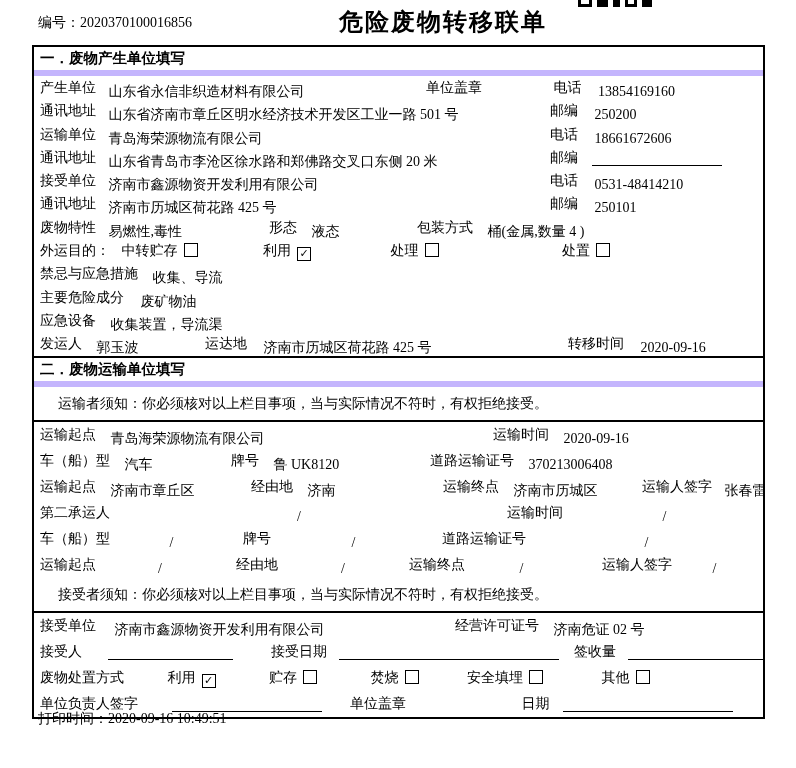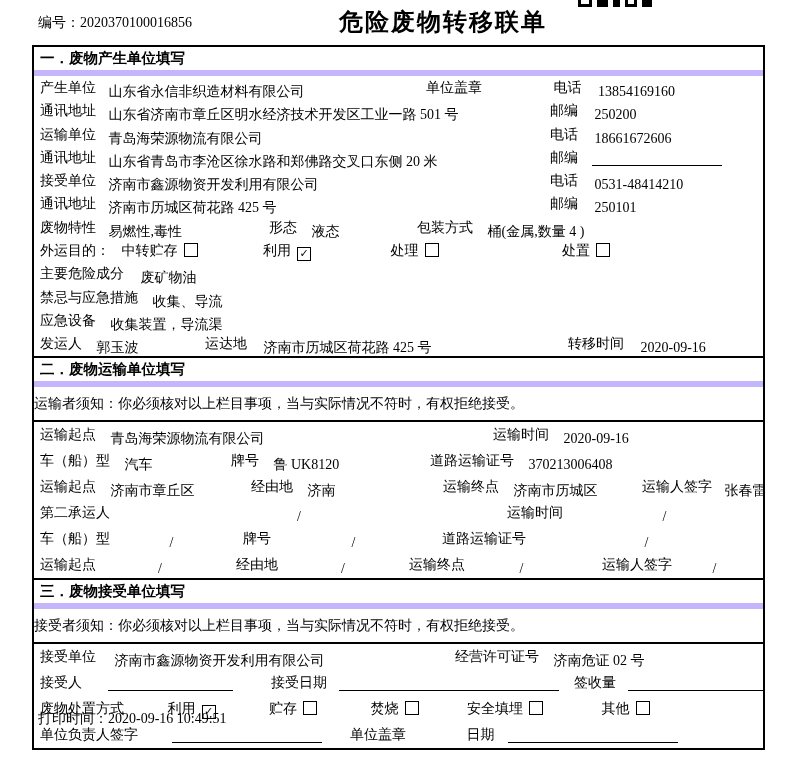--- a/index.html
+++ b/index.html
@@ -27,21 +27,21 @@
     position:absolute; left:32px; top:45px; width:733px;
     border:2px solid #000; box-sizing:border-box; background:#fff;
   }
   .sh {
     height:23px; line-height:23px; font-weight:bold; padding-left:6px;
     font-size:14.5px; white-space:nowrap;
   }
   .sh.mid { border-top:2px solid #000; }
   .sh-under { border-bottom:6px solid #c4b5fd; }
   .notice-row {
-    height:33px; line-height:33px; padding-left:0;
+    height:33px; line-height:33px; padding-left:24px;
     border-bottom:2px solid #000; white-space:nowrap;
   }
   .r { white-space:nowrap; padding-left:6px; overflow:hidden; }
   .s1 .r { height:23.3px; line-height:23.3px; }
   .s23 .r { height:26px; line-height:26px; }
   .lbl { white-space:nowrap; }
   .uv {
     display:inline-block; border-bottom:1px solid #000; white-space:nowrap;
     min-height:18px; line-height:18px; vertical-align:-4px;
     padding:0 3px; box-sizing:border-box; overflow:visible;
@@ -119,26 +119,26 @@
       <span class="uv" style="width:268px;margin-left:8px;">桶(金属,数量 4 )</span>
     </div>
     <div class="r">
       <span class="lbl">外运目的：</span>
       <span class="lbl" style="margin-left:8px;">中转贮存</span><span class="cb"></span>
       <span class="lbl" style="margin-left:62px;">利用</span><span class="cb">✓</span>
       <span class="lbl" style="margin-left:76px;">处理</span><span class="cb"></span>
       <span class="lbl" style="margin-left:120px;">处置</span><span class="cb"></span>
     </div>
     <div class="r">
+      <span class="lbl">禁忌与应急措施</span>
+      <span class="uv" style="width:608px;margin-left:8px;">收集、导流</span>
+    </div>
+    <div class="r">
       <span class="lbl">主要危险成分</span>
       <span class="uv" style="width:608px;margin-left:10px;">废矿物油</span>
-    </div>
-    <div class="r">
-      <span class="lbl">禁忌与应急措施</span>
-      <span class="uv" style="width:608px;margin-left:8px;">收集、导流</span>
     </div>
     <div class="r">
       <span class="lbl">应急设备</span>
       <span class="uv" style="width:652px;margin-left:8px;">收集装置，导流渠</span>
     </div>
     <div class="r">
       <span class="lbl">发运人</span>
       <span class="uv" style="width:66px;margin-left:8px;">郭玉波</span>
       <span class="lbl" style="margin-left:42px;">运达地</span>
       <span class="uv" style="width:292px;margin-left:10px;">济南市历城区荷花路 425 号</span>
@@ -193,21 +193,20 @@
       <span class="uv c" style="width:105px;margin-left:8px;">/</span>
       <span class="lbl" style="margin-left:20px;">经由地</span>
       <span class="uv c" style="width:95px;margin-left:14px;">/</span>
       <span class="lbl" style="margin-left:15px;">运输终点</span>
       <span class="uv c" style="width:90px;margin-left:8px;">/</span>
       <span class="lbl" style="margin-left:32px;">运输人签字</span>
       <span class="uv c" style="width:62px;margin-left:8px;">/</span>
     </div>
   </div>
 
-  <div class="sh mid sh-under">三．废物接受单位填写</div>
   <div class="notice-row">接受者须知：你必须核对以上栏目事项，当与实际情况不符时，有权拒绝接受。</div>
   <div class="s23">
     <div class="r">
       <span class="lbl">接受单位</span>
       <span class="uv" style="width:330px;margin-left:12px;">济南市鑫源物资开发利用有限公司</span>
       <span class="lbl" style="margin-left:10px;">经营许可证号</span>
       <span class="uv" style="width:165px;margin-left:8px;">济南危证 02 号</span>
     </div>
     <div class="r">
       <span class="lbl">接受人</span>
@@ -222,21 +221,21 @@
       <span class="lbl" style="margin-left:40px;">利用</span><span class="cb">✓</span>
       <span class="lbl" style="margin-left:50px;">贮存</span><span class="cb"></span>
       <span class="lbl" style="margin-left:50px;">焚烧</span><span class="cb"></span>
       <span class="lbl" style="margin-left:45px;">安全填埋</span><span class="cb"></span>
       <span class="lbl" style="margin-left:55px;">其他</span><span class="cb"></span>
     </div>
     <div class="r">
       <span class="lbl">单位负责人签字</span>
       <span class="uv" style="width:150px;margin-left:30px;"></span>
       <span class="lbl" style="margin-left:25px;">单位盖章</span>
-      <span class="lbl" style="margin-left:57px;">日期</span>
+      <span class="lbl" style="margin-left:112px;">日期</span>
       <span class="uv" style="width:170px;margin-left:10px;"></span>
     </div>
   </div>
 </div>
 
 <div class="footer-line">
   <span>打印时间：</span><span>2020-09-16 10:49:51</span>
 </div>
 
 </body></html>

